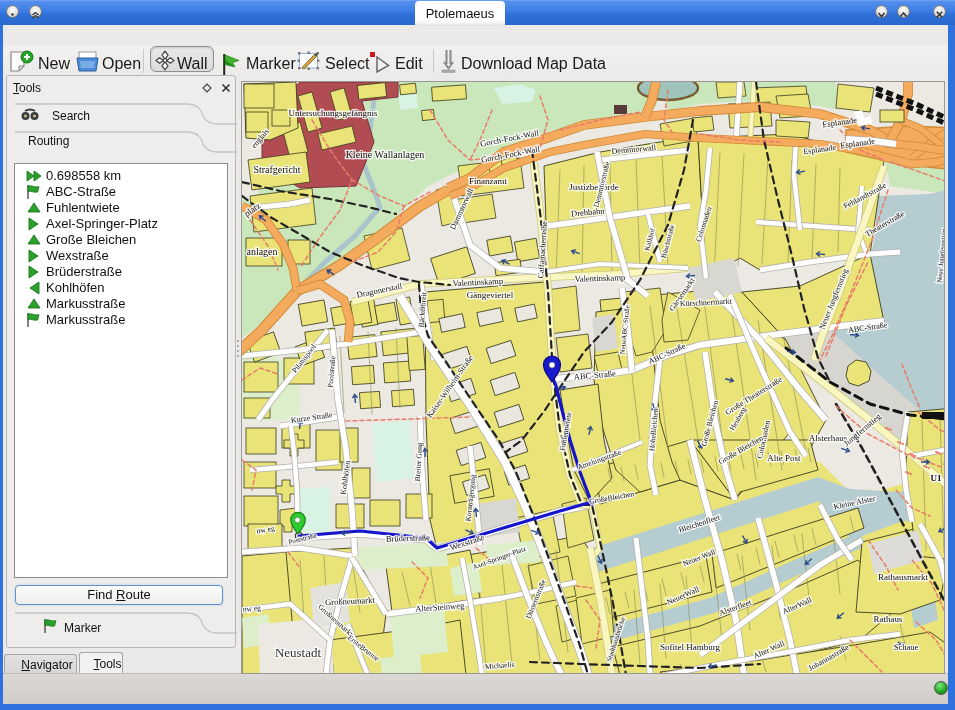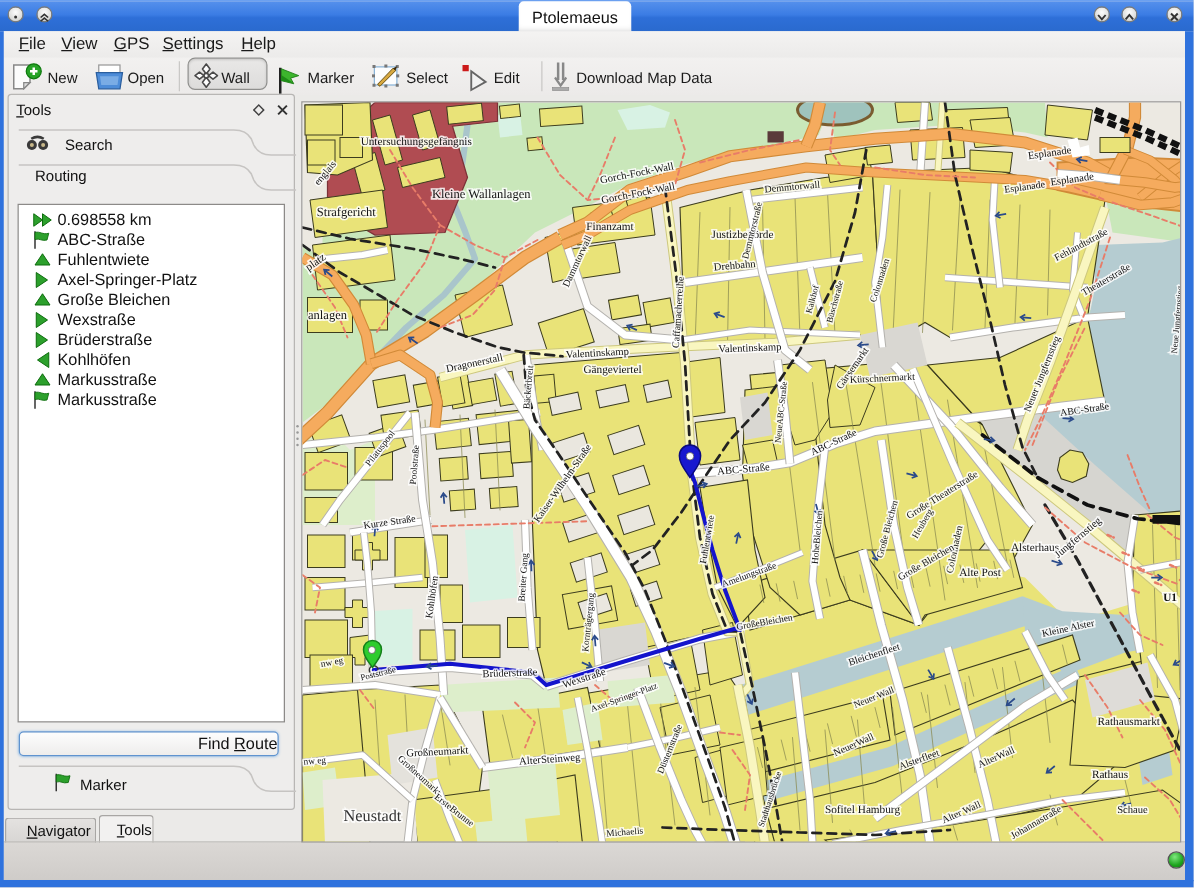--- a/index.html
+++ b/index.html
@@ -17,39 +17,39 @@
   border-radius:0 0 0 0; border-bottom-left-radius:0;
   border-radius:4px 4px 0 0; color:#111; font-size:13px; text-align:center; line-height:25px;
   box-shadow:inset 0 -4px 6px -4px #bbb; }
 
 #menubar { position:absolute; left:3px; top:25px; width:945px; height:21px;
   background:linear-gradient(#f4f3f2,#ecebea); font-size:13.5px; color:#1a1a1a; }
 .mi { position:absolute; top:2px; }
 .mi u { text-decoration:underline; }
 
 #toolbar { position:absolute; left:3px; top:46px; width:945px; height:30px;
-  background:linear-gradient(#f2f1f0,#eceae9); font-size:12px; color:#1a1a1a; }
+  background:linear-gradient(#f2f1f0,#eceae9); font-size:16px; color:#1a1a1a; }
 .tbtxt { position:absolute; top:9px; }
 #movebtn { position:absolute; left:147px; top:0px; width:64px; height:26px;
   border:1px solid #8f8f8d; border-radius:6px; background:linear-gradient(#e9e8e7,#dddcdb);
   box-shadow:inset 0 1px 2px rgba(0,0,0,0.15); }
 .tsep { position:absolute; top:3px; width:1px; height:24px; background:#c9c8c6; }
 
 #dock { position:absolute; left:6px; top:75px; width:230px; height:573px;
   border:1px solid #b8b6b4; border-radius:3px; background:#eeedec; }
 #dock .title { position:absolute; left:6px; top:5px; font-size:12px; color:#111; }
 .drawer { position:absolute; font-size:12px; color:#111; }
 #listbox { position:absolute; left:7px; top:87px; width:214px; height:415px;
   background:#fff; border:1px solid #8c8a88; }
 .row { position:absolute; left:3px; height:16px; font-size:13px; color:#111; white-space:nowrap; }
 .row .ic { position:absolute; left:8px; top:0px; width:16px; height:16px; }
 .row .tx { position:absolute; left:28px; top:0px; }
 #findroute { position:absolute; left:8px; top:509px; width:208px; height:20px;
   border:1px solid #5f93cf; border-radius:4px; background:linear-gradient(#fdfdfd,#eeedec);
-  box-shadow:0 0 2px #9fc4e8; font-size:13px; text-align:right; line-height:18px; color:#111; }
+  box-shadow:0 0 2px #9fc4e8; font-size:13px; text-align:center; line-height:18px; color:#111; }
 
 .btab { position:absolute; font-size:12px; color:#111; text-align:center;
   border:1px solid #a8a6a4; border-bottom:none; border-radius:3px 3px 0 0;padding-left:13px; }
 
 #statusbar { position:absolute; left:3px; top:673px; width:949px; height:31px;
   background:linear-gradient(#dbd8d5,#cfccc9); border-top:1px solid #c0beba; }
 #led { position:absolute; left:934px; top:681px; width:14px; height:14px; border-radius:50%;
   background:radial-gradient(circle at 40% 30%, #7fe87f, #1da41d 60%, #0d7a0d);
   border:1px solid #555; }
 
@@ -71,27 +71,20 @@
     <div class="wbtn" style="left:875px;"><svg width="11" height="11">
           <path d="M2.5 4 L5.5 7.5 L8.5 4" fill="none" stroke="#333" stroke-width="1.5"></path>
         </svg></div>
     <div class="wbtn" style="left:897px;"><svg width="11" height="11">
           <path d="M2.5 7.5 L5.5 4 L8.5 7.5" fill="none" stroke="#333" stroke-width="1.5"></path>
         </svg></div>
     <div class="wbtn" style="left:933px;"><svg width="11" height="11">
           <path d="M2.8 2.8 L8.2 8.2 M8.2 2.8 L2.8 8.2" fill="none" stroke="#333" stroke-width="1.6"></path>
         </svg></div>
     <div id="ttab">Ptolemaeus</div>
-  </div>
-  <div id="menubar">
-    <span class="mi" style="left:12px;"><u>F</u>ile</span>
-    <span class="mi" style="left:46px;"><u>V</u>iew</span>
-    <span class="mi" style="left:88px;"><u>G</u>PS</span>
-    <span class="mi" style="left:127px;"><u>S</u>ettings</span>
-    <span class="mi" style="left:190px;"><u>H</u>elp</span>
   </div>
   <div id="toolbar">
     <svg style="position:absolute;left:6px;top:4px;" width="26" height="24" viewBox="0 0 26 24">
       <path d="M2 2 L15 2 L15 16 L10 21 L2 21 Z" fill="#fcfcfc" stroke="#888" stroke-width="1.2"></path>
       <path d="M15 16 L10 21 L10 16 Z" fill="#ddd" stroke="#888" stroke-width="1"></path>
       <circle cx="18" cy="7" r="6" fill="#27a327" stroke="#0f7a0f"></circle>
       <path d="M15 7 L21 7 M18 4 L18 10" stroke="#fff" stroke-width="2"></path>
     </svg>
     <span class="tbtxt" style="left:35px;">New</span>
     <svg style="position:absolute;left:72px;top:4px;" width="26" height="24" viewBox="0 0 26 24">

